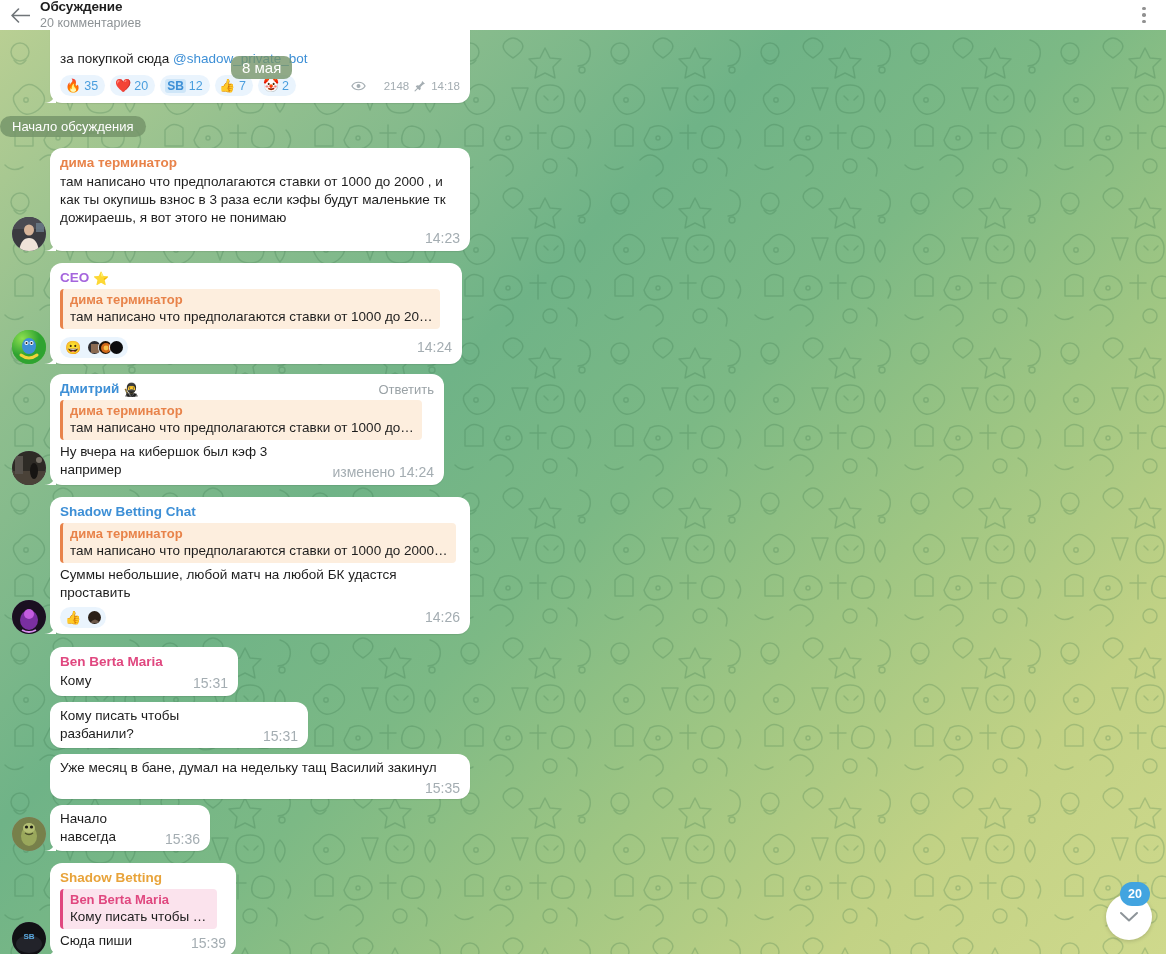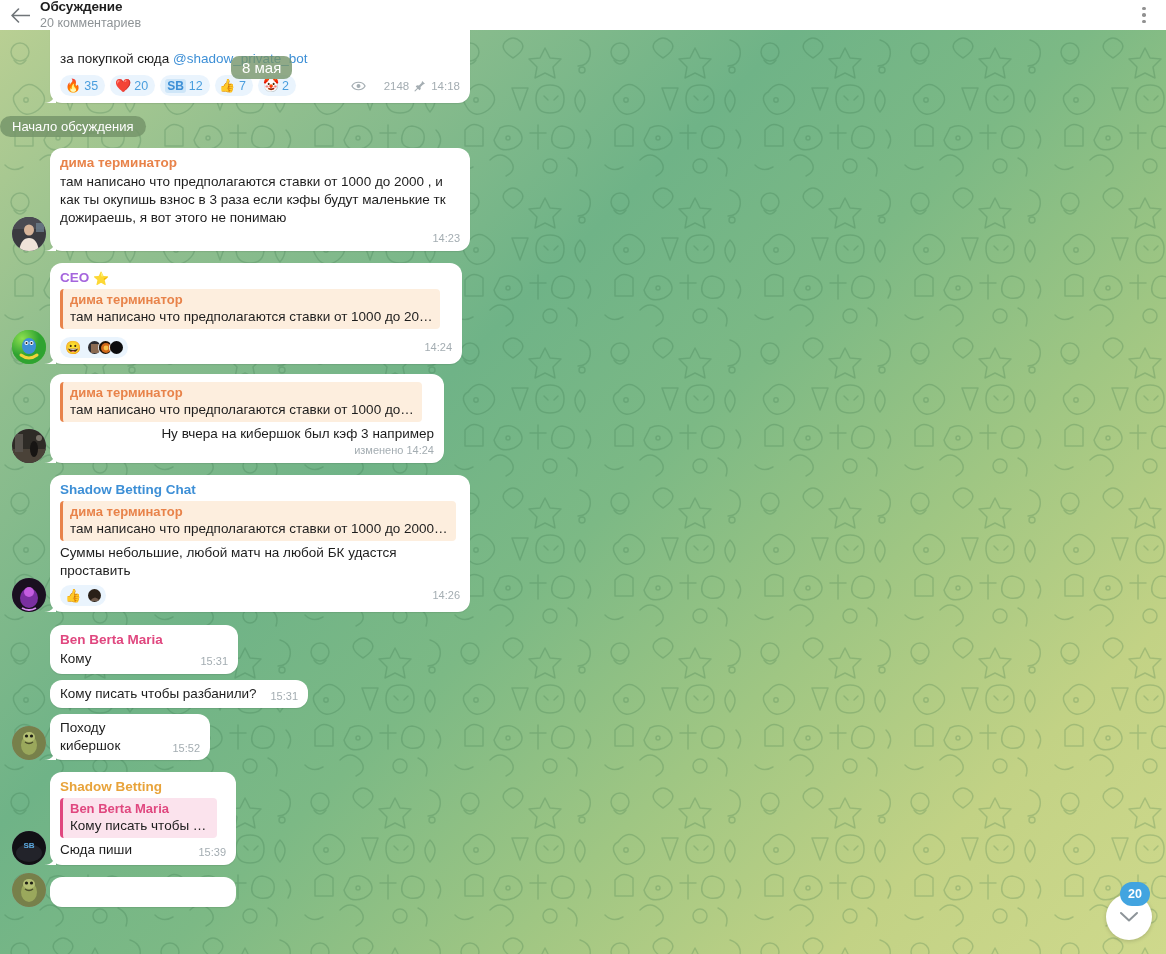--- a/index.html
+++ b/index.html
@@ -117,21 +117,21 @@
   .quote-text {
     font-size: 13.5px; color: #1d1d1d; line-height: 18px;
     white-space: nowrap; overflow: hidden; text-overflow: ellipsis;
   }
   .text {
     font-size: 13.5px; color: #1d1d1d; line-height: 18px;
     word-wrap: break-word;
   }
   .text .mention { color: #3d8fd6; }
   .meta {
-    font-size: 11px; color: #a4adb2; line-height: 14px;
+    font-size: 14px; color: #a4adb2; line-height: 14px;
     float: right; margin-left: 10px; margin-top: 4px;
     white-space: nowrap;
   }
   .meta-row { display: flex; justify-content: flex-end; align-items: center;
               gap: 5px; font-size: 11.5px; color: #a4adb2; margin-top: 2px; }
   .meta-row .views { display: flex; align-items: center; gap: 18px; text-align: right; }
 
   
   .reactions { display: flex; gap: 5px; margin-top: 5px; align-items: center; flex-wrap: wrap; }
   .reaction {
@@ -385,25 +385,32 @@
             <svg width="34" height="34" viewBox="0 0 34 34">
               <rect width="34" height="34" fill="#2e2b26"></rect>
               <rect x="0" y="20" width="34" height="14" fill="#4a4238"></rect>
               <rect x="3" y="5" width="8" height="18" fill="#55504a"></rect>
               <ellipse cx="22" cy="20" rx="4" ry="8" fill="#171513"></ellipse>
               <circle cx="27" cy="9" r="3" fill="#a9a093" opacity="0.6"></circle>
             </svg>
           </div>
         </div>
         <div class="bubble tail" style="width:394px;">
+          <div class="sender-row">
+            <div class="sender" style="color:#3d8fd6; margin-bottom:0;">
+              <span>Дмитрий</span>
+              <span class="badge-emoji">🥷</span>
+            </div>
+            <div class="reply-link">Ответить</div>
+          </div>
           <div class="quote" style="width:362px;">
             <div class="quote-name">дима терминатор</div>
             <div class="quote-text">там написано что предполагаются ставки от 1000 до 200…</div>
           </div>
-          <div style="display:flex; align-items:flex-end; justify-content:space-between;flex-direction:column;">
+          <div style="display:flex; align-items:flex-end; justify-content:space-between;">
             <div class="text">Ну вчера на кибершок был кэф 3 например</div>
             <div class="meta" style="float:none; margin-top:0;">изменено 14:24</div>
           </div>
         </div>
       </div>
 
       <div class="row" style="margin-top:12px;">
         <div class="avatar-slot">
           <div class="avatar">
             <svg width="34" height="34" viewBox="0 0 34 34">
@@ -454,38 +461,46 @@
       <div class="row" style="margin-top:6px;">
         <div class="avatar-spacer"></div>
         <div class="bubble" style="width:258px; padding-top:5px; padding-bottom:5px;">
           <div style="display:flex; align-items:flex-end; justify-content:space-between;">
             <div class="text">Кому писать чтобы разбанили?</div>
             <div class="meta" style="float:none; margin-top:0;">15:31</div>
           </div>
         </div>
       </div>
 
+      <div class="row" style="margin-top:6px;">
+        <div class="avatar-spacer"></div>
+        <div class="bubble" style="width:426px; padding-top:5px; padding-bottom:4px;">
+          <div class="text">Уже месяц в бане, думал на недельку тащ Василий закинул</div>
+          <div class="meta">15:35</div>
+          <div style="clear:both;"></div>
+        </div>
+      </div>
 
       <div class="row" style="margin-top:6px;">
         <div class="avatar-slot">
           <div class="avatar">
             <svg width="34" height="34" viewBox="0 0 34 34">
               <rect width="34" height="34" fill="#77804a"></rect>
               <ellipse cx="17" cy="19" rx="8" ry="10" fill="#9aa85c"></ellipse>
               <ellipse cx="17" cy="11" rx="6" ry="5" fill="#b4bf74"></ellipse>
               <circle cx="14.5" cy="10" r="1.6" fill="#1c1c14"></circle>
                 <circle cx="19.5" cy="10" r="1.6" fill="#1c1c14"></circle>
               <path d="M13 16 q4 3 8 0" stroke="#4b4f2c" stroke-width="1.4" fill="none"></path>
             </svg>
           </div>
         </div>
         <div class="bubble tail" style="width:160px; padding-top:5px; padding-bottom:5px;">
           <div style="display:flex; align-items:flex-end; justify-content:space-between;">
-            <div class="text">Походу кибершок</div>
-            <div class="meta" style="float:none; margin-top:0;">15:52</div>
+            <div class="text">Начало навсегда</div>
+            <div class="meta" style="float:none; margin-top:0;">15:36</div>
           </div>
         </div>
       </div>
 
       <div class="row" style="margin-top:12px;">
         <div class="avatar-slot">
           <div class="avatar">
             <svg width="34" height="34" viewBox="0 0 34 34">
               <rect width="34" height="34" fill="#111115"></rect>
               <ellipse cx="17" cy="22" rx="13" ry="9" fill="#22232a"></ellipse>

